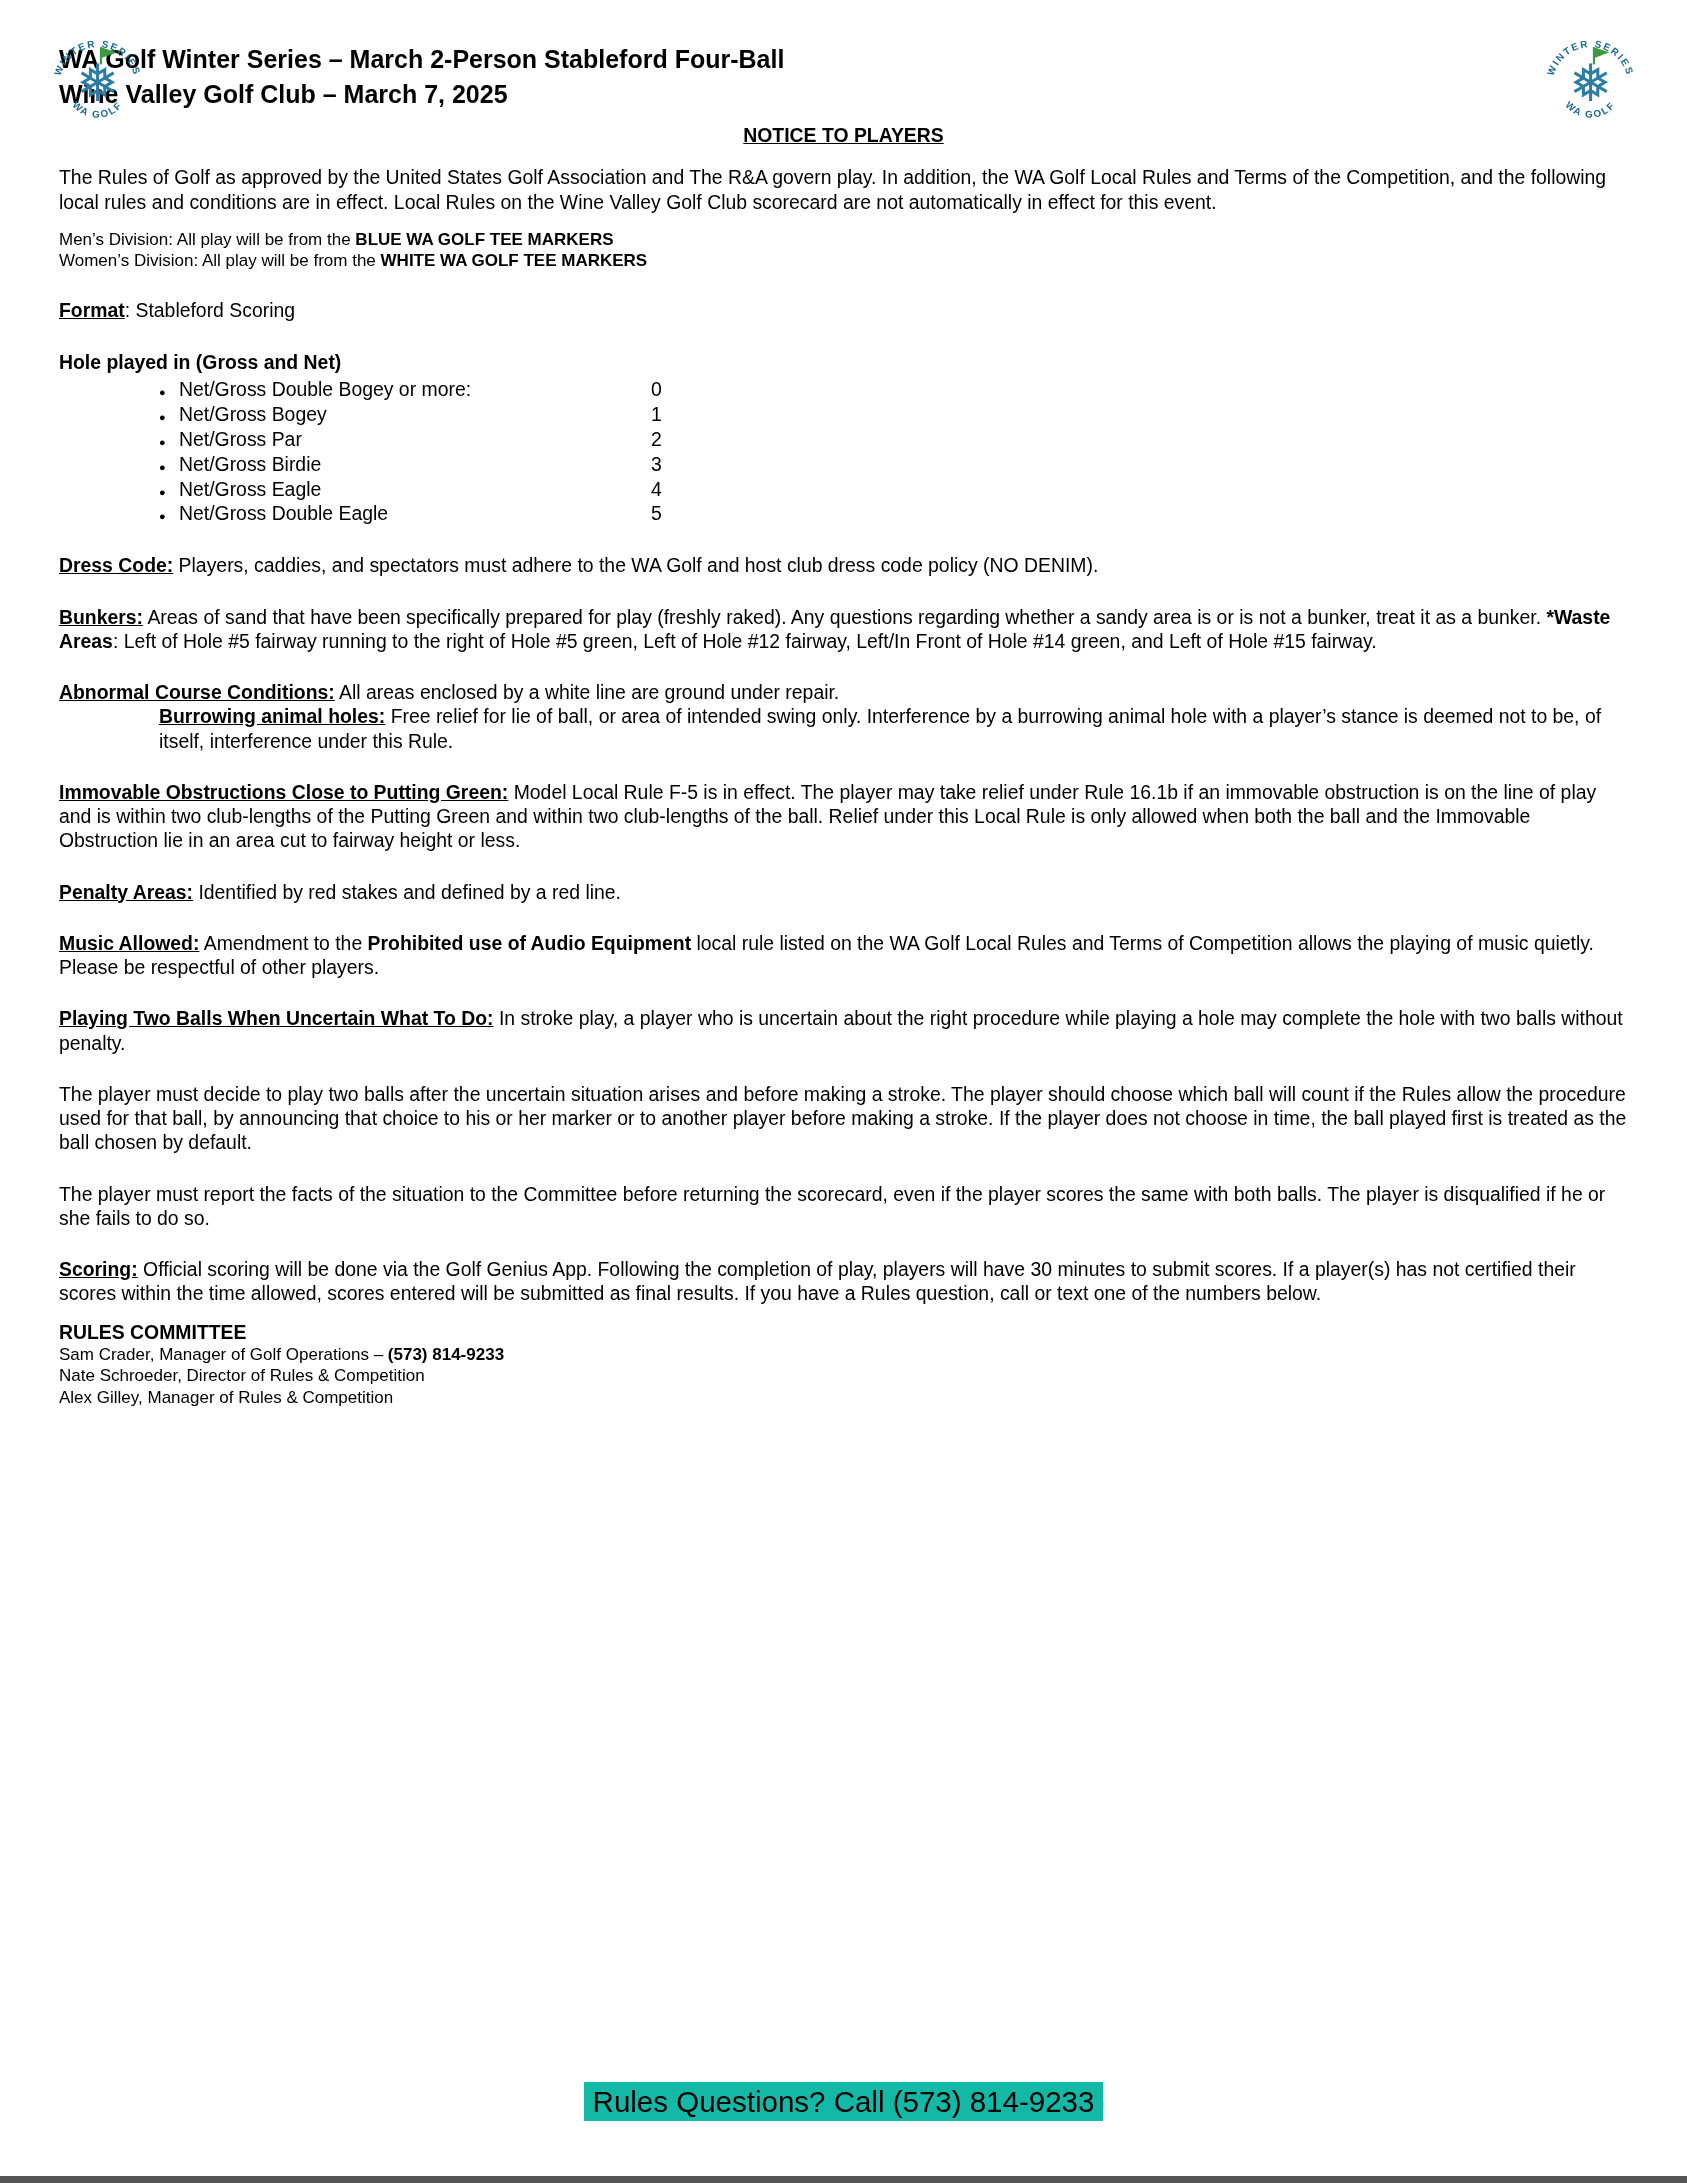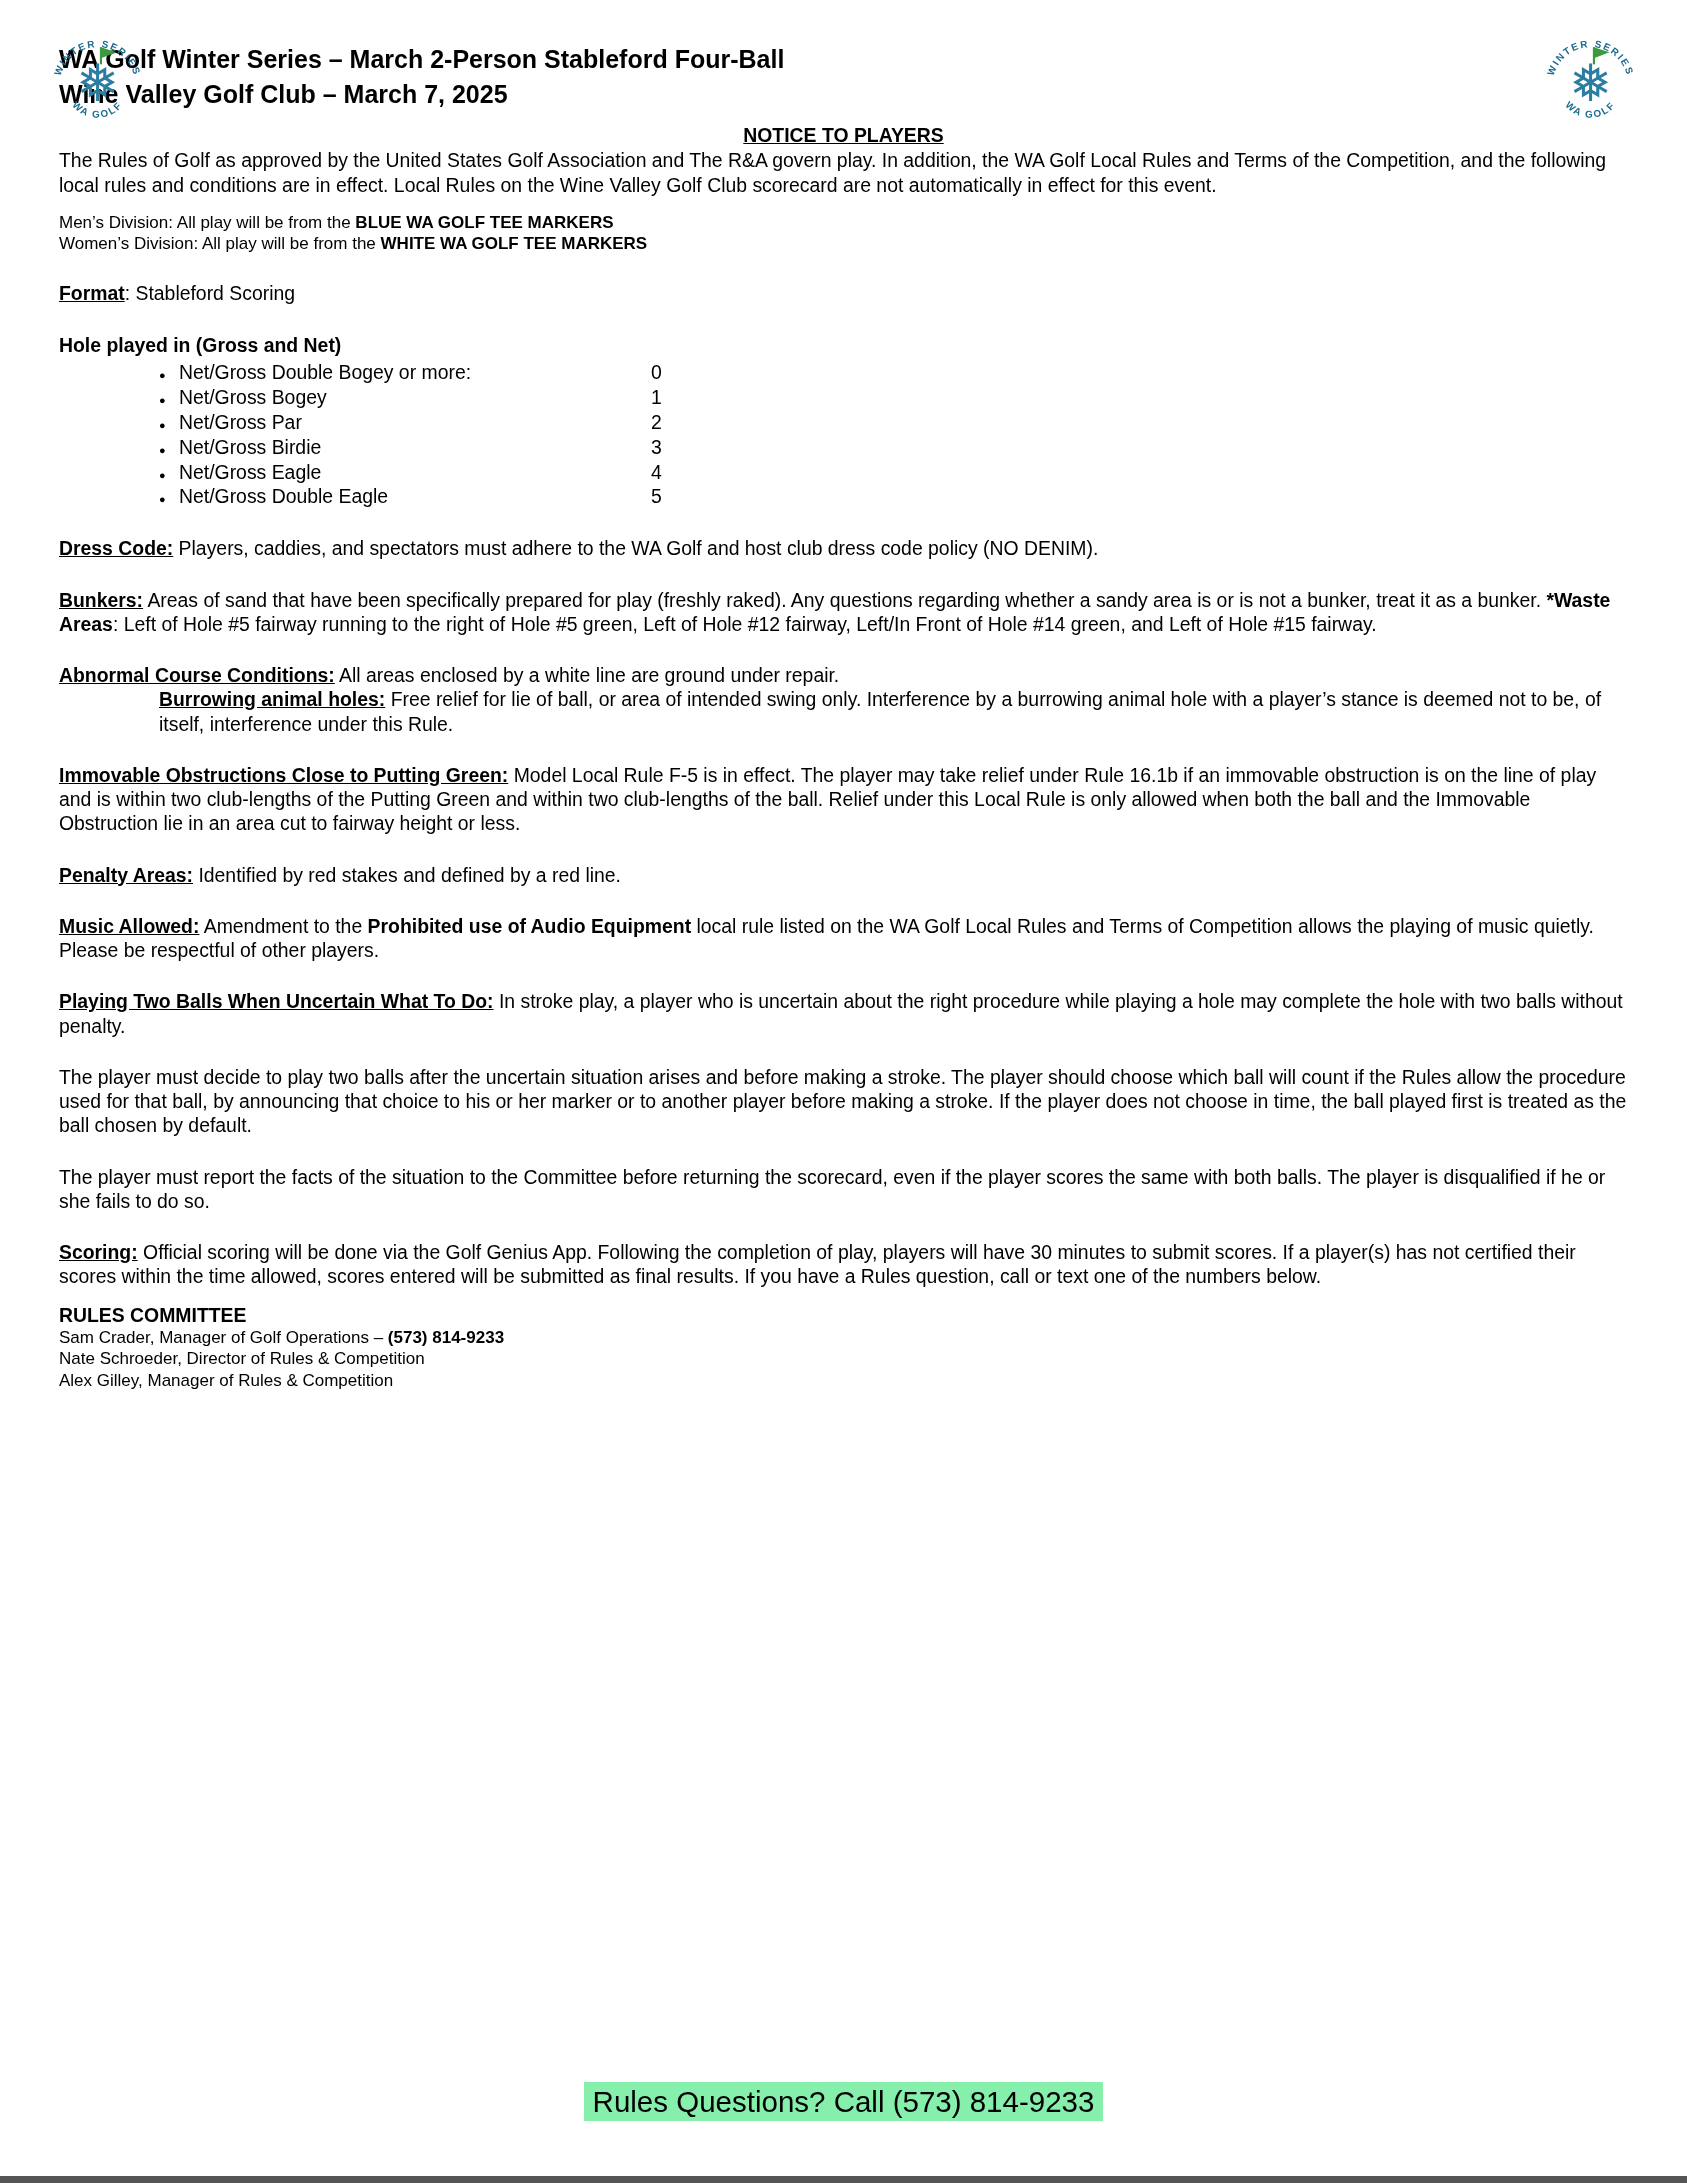--- a/index.html
+++ b/index.html
@@ -11,21 +11,21 @@
   }
   .doc-header { position:relative; height:84px; }
   .logo { position:absolute; width:103px; height:103px; top:-1.7px; }
   .logo-left { left:-13.5px; }
   .logo-right { right:-13.5px; }
   .logo-arc { font-size:11.5px; font-weight:bold; letter-spacing:2.1px; fill:#1d6b8e;
               font-family:"Liberation Sans", sans-serif; }
   .snowflake-glyph { font-family:"DejaVu Sans", sans-serif; }
   .titles { text-align:left; padding-top:10px; font-weight:bold; font-size:25px; line-height:1.40; }
   .notice-heading { text-align:center; font-weight:bold; text-decoration:underline; font-size:19.4px; margin-top:8.4px; }
-  .para { font-size:19.4px; line-height:1.25; margin-top:1px; }
+  .para { font-size:19.4px; line-height:1.25; margin-top:18px; }
   .sec { margin-top:27px; }
   .ul { font-weight:bold; text-decoration:underline; }
   b { font-weight:bold; }
   .block { margin-top:15px; }
   .line { font-size:17px; line-height:1.25; }
   .score-rows { margin-top:3.4px; }
   .score-row { display:flex; align-items:baseline; font-size:19.4px; line-height:1.28; padding-left:100px; }
   .score-row .bullet { width:20px; font-size:11px; }
   .score-row .score-label { width:472px; }
   .score-row .score-points { width:34px; }
@@ -148,19 +148,19 @@
   <p class="para sec"><b class="ul">Scoring:</b><span> Official scoring will be done via the Golf Genius App. Following the completion of play, players will have 30 minutes to submit scores. If a player(s) has not certified their scores within the time allowed, scores entered will be submitted as final results. If you have a Rules question, call or text one of the numbers below.</span></p>
 
   <div class="committee">
     <div class="heading">RULES COMMITTEE</div>
     <div class="line"><span>Sam Crader, Manager of Golf Operations – </span><b>(573) 814-9233</b></div>
     <div class="line">Nate Schroeder, Director of Rules &amp; Competition</div>
     <div class="line">Alex Gilley, Manager of Rules &amp; Competition</div>
   </div>
 
   <div class="footer-banner">
-    <span class="hl" style="background:#86efac;">Rules Questions? Call (573) 814-9233</span>
+    <span class="hl" style="background:#14b8a6;">Rules Questions? Call (573) 814-9233</span>
   </div>
 
   <div class="bottom-bar"></div>
 
 </div>
 
 
 </body></html>

